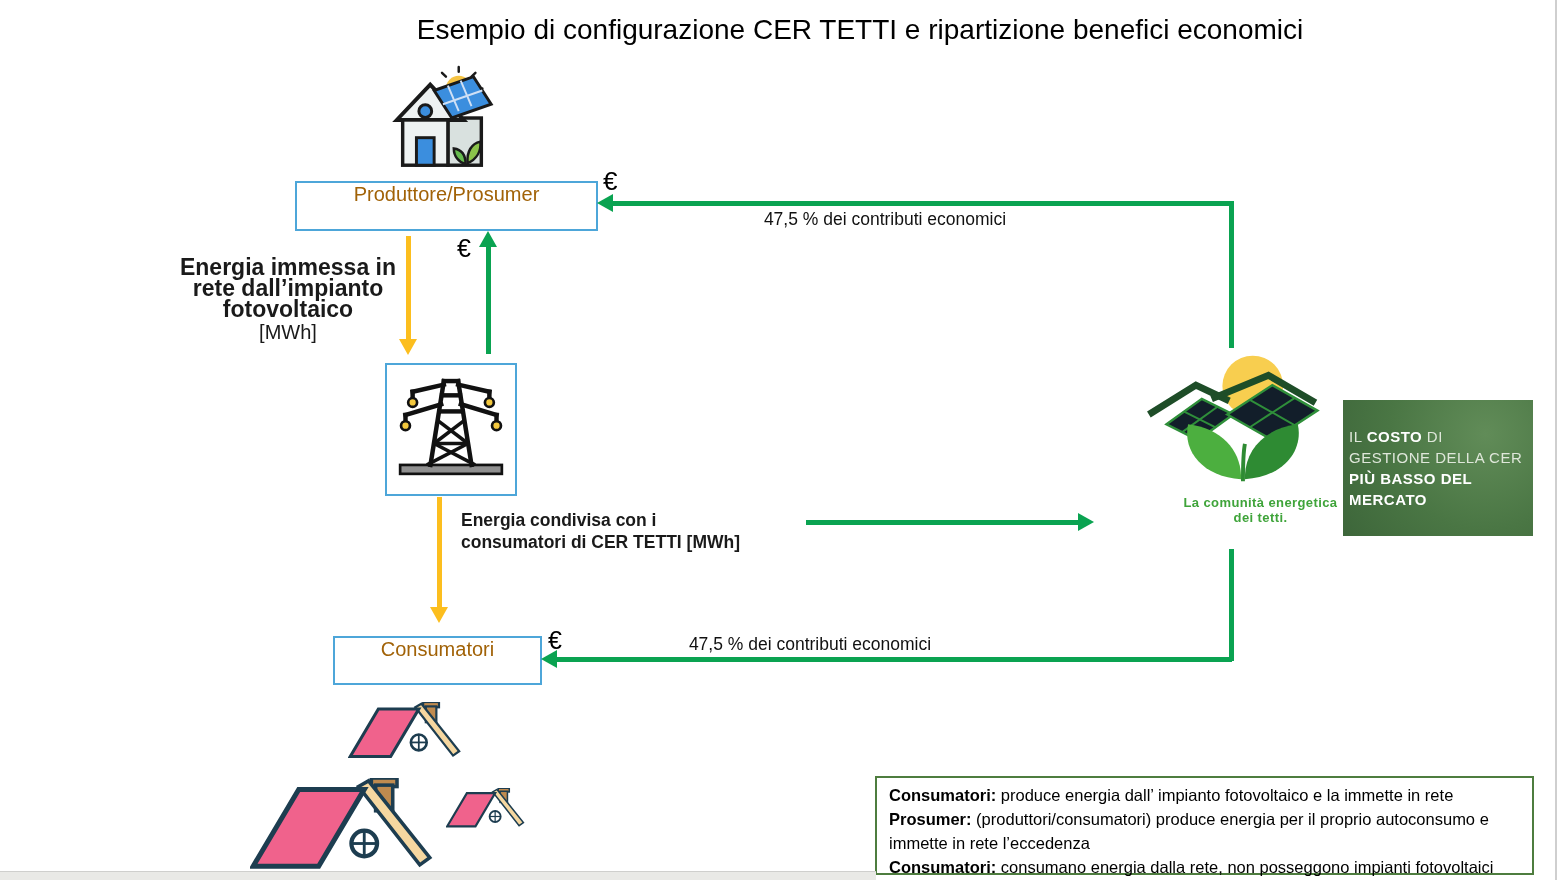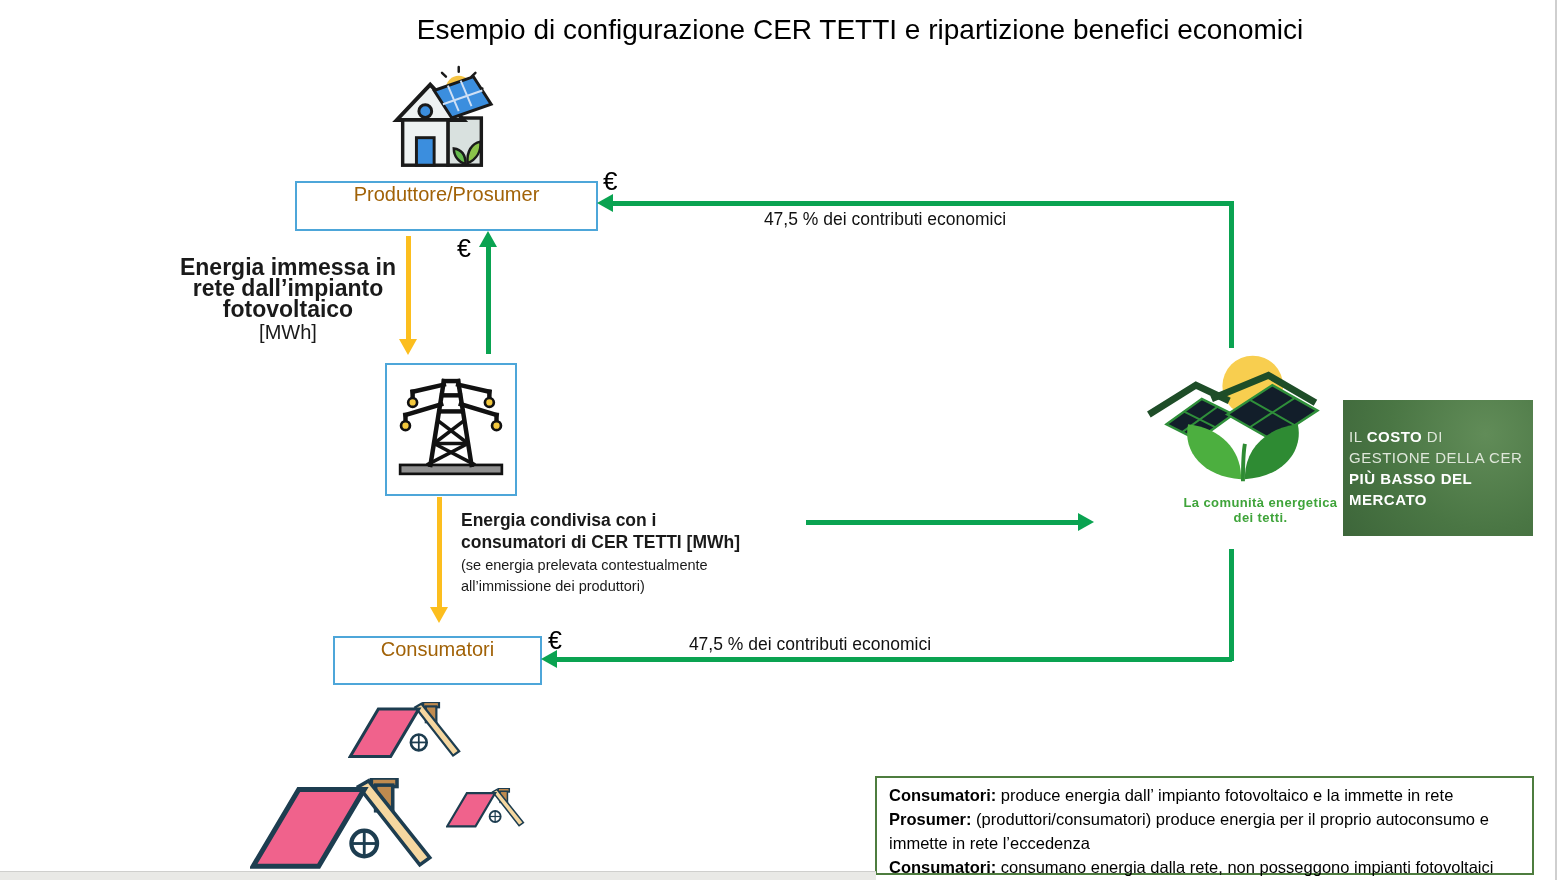--- a/index.html
+++ b/index.html
@@ -165,21 +165,20 @@
           <circle cx="116" cy="68" r="5"></circle>
         </g>
       </svg>
     </span>
   </div>
 
   <div class="vline y" style="left:437px;top:497px;height:112px;"></div>
   <div class="tri down" style="left:430px;top:607px;"></div>
   <div class="abs shared-text">
     <div class="b">Energia condivisa con i consumatori di CER TETTI [MWh]</div>
-    <div class="n">(se energia prelevata contestualmente all’immissione dei produttori)</div>
   </div>
 
   <div class="hline" style="left:806px;top:520px;width:272px;"></div>
   <div class="tri right" style="left:1078px;top:513px;"></div>
 
   <div class="abs logo">
     <svg viewBox="0 0 200 150" width="196" height="147">
       <circle cx="112" cy="45" r="31" fill="#f8ce4f"></circle>
       <path d="M6,74 L54,44 L88,60" stroke="#1e4d28" stroke-width="7" fill="none"></path>
       <polygon points="24,84 60,58 92,74 56,100" fill="#121e2a" stroke="#2f8f3a" stroke-width="2.5"></polygon>

